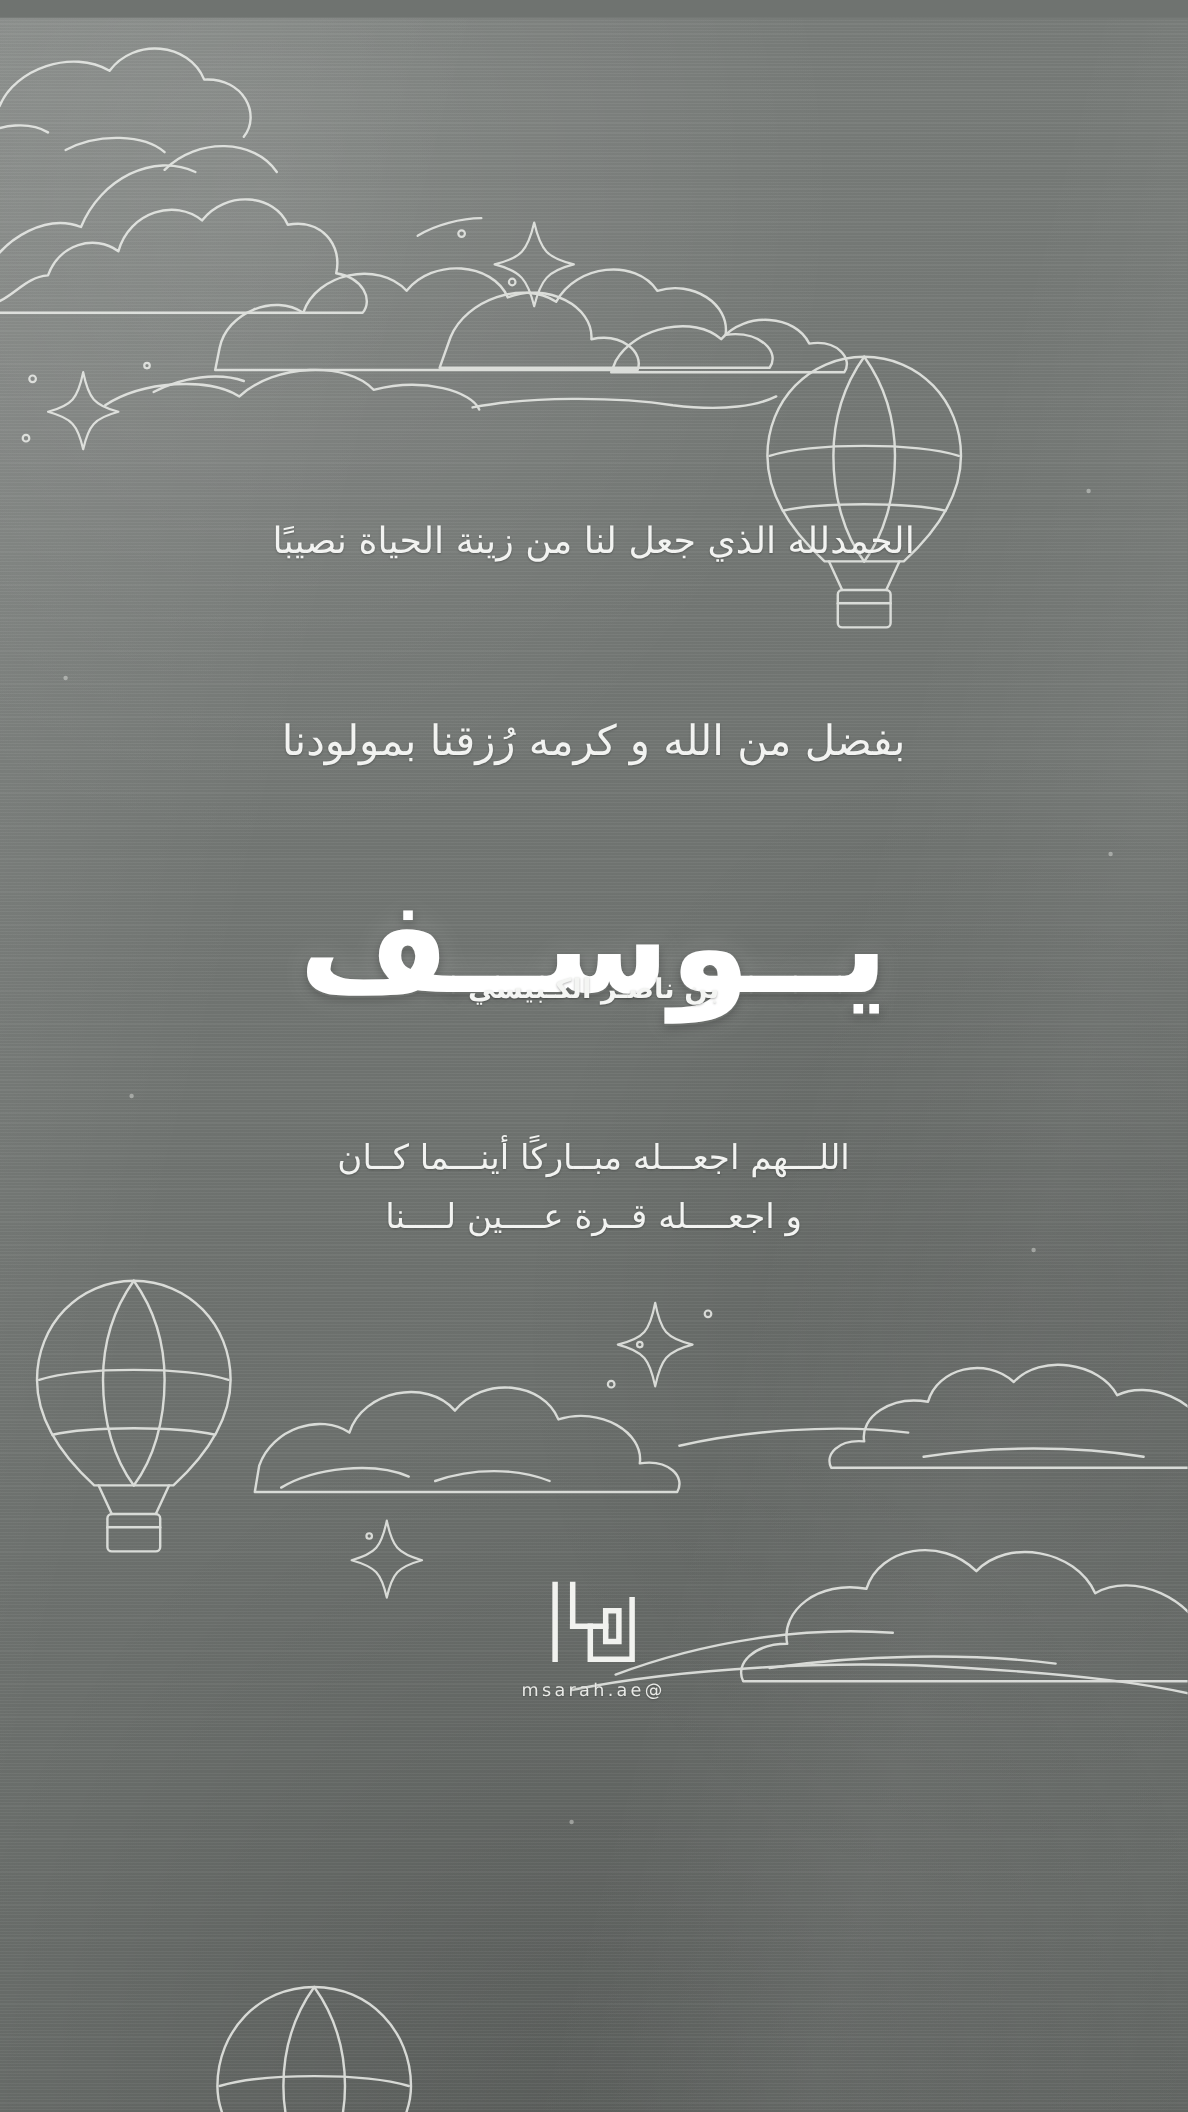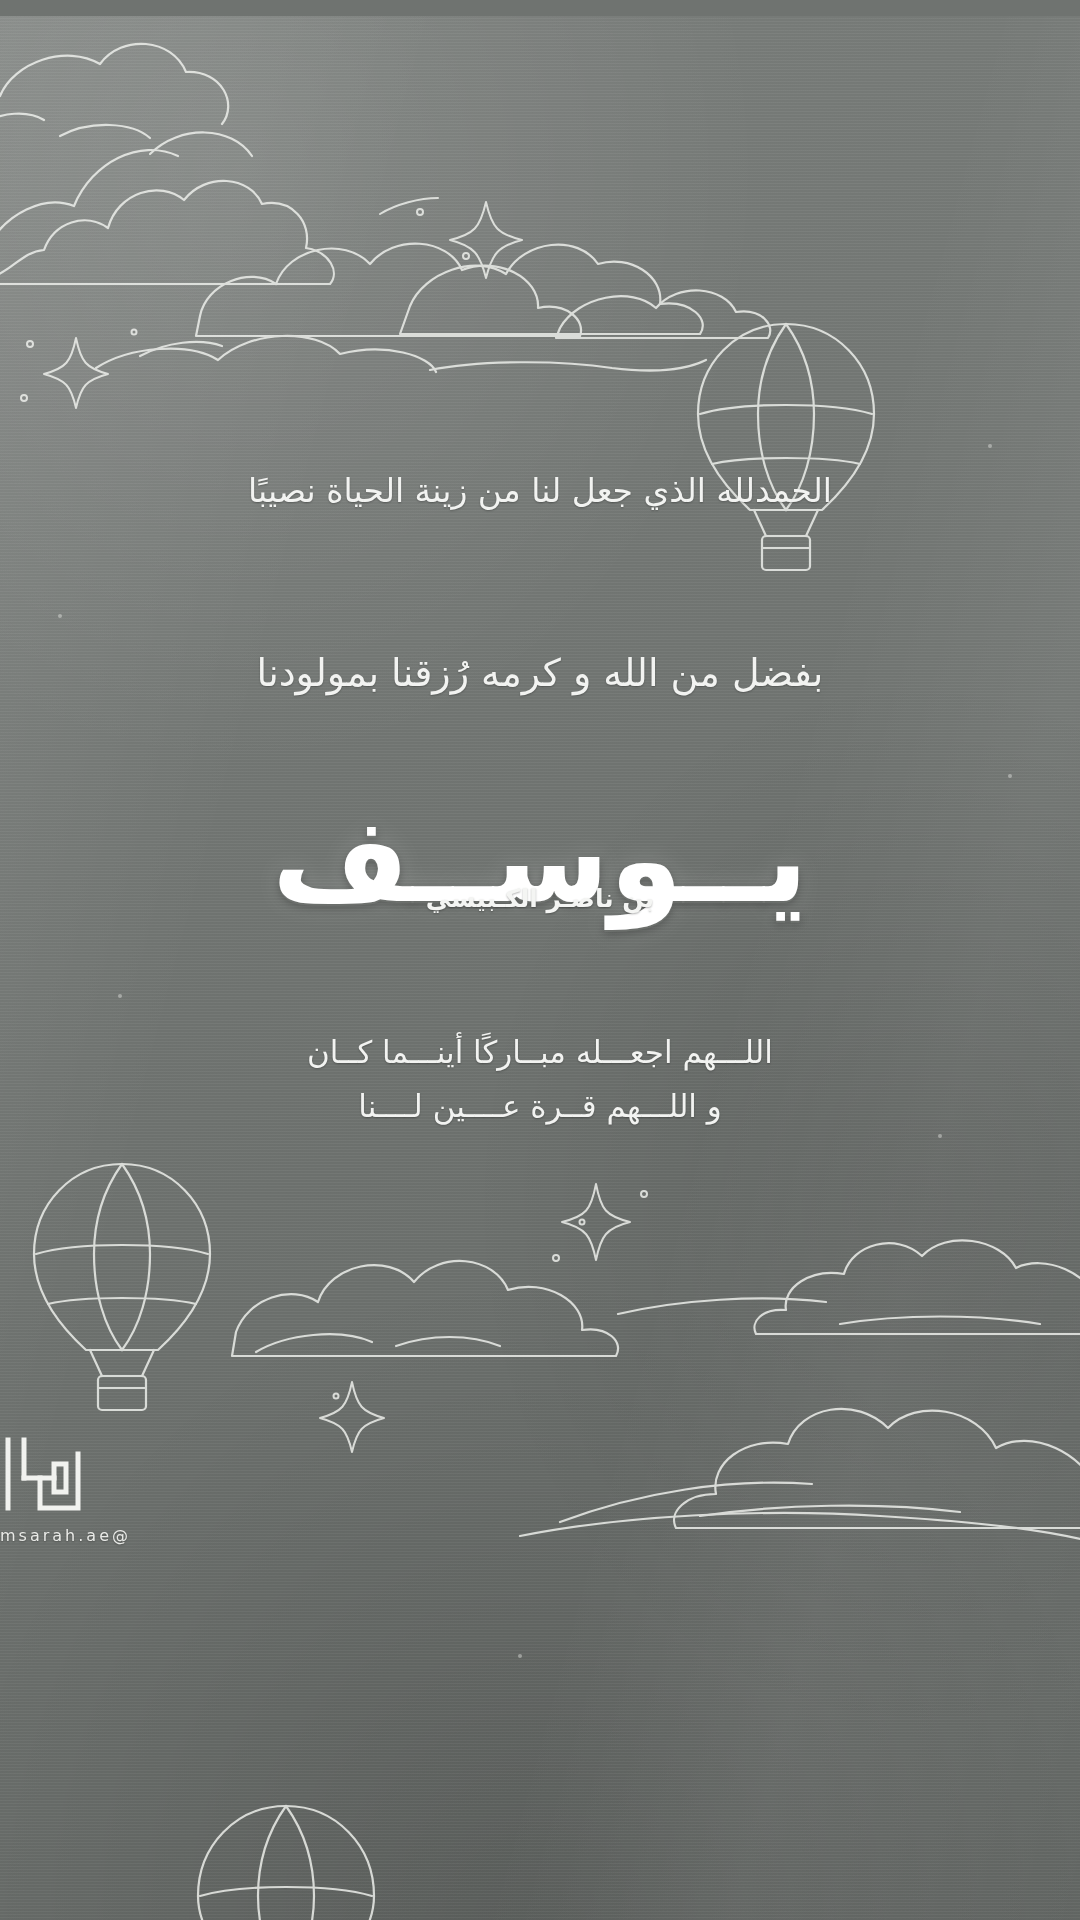--- a/index.html
+++ b/index.html
@@ -98,21 +98,21 @@
   .line-4 { top: 1018px; font-size: 31px; letter-spacing: 5px; padding-left: 16px; }
   .line-5 { top: 1072px; font-size: 31px; letter-spacing: 7px; }
 
   #brand {
     position: absolute;
     left: 0;
     right: 0;
     top: 1418px;
     display: flex;
     flex-direction: column;
-    align-items: flex-end;
+    align-items: center;
   }
   #brand-handle {
     margin-top: 12px;
     font-size: 16px;
     letter-spacing: 3px;
     color: #e9eae7;
     font-family: "DejaVu Sans", sans-serif;
     text-shadow: 0 1px 2px rgba(0,0,0,0.25);
   }
 </style>
@@ -232,21 +232,21 @@
 
   <div id="sheen"></div>
 
   <div class="txt line-1">الحمدلله الذي جعل لنا من زينة الحياة نصيبًا</div>
   <div class="txt line-3">بفضل من الله و كرمه رُزقنا بمولودنا</div>
 
   <div id="baby-name">يــوســف</div>
   <div id="baby-father">بن ناصـر الكـبيسي</div>
 
   <div class="txt line-4">اللـــهم اجعـــله مبــاركًا أينـــما كــان</div>
-  <div class="txt line-5">و اللـــهم قــرة عــــين لــــنا</div>
+  <div class="txt line-5">و اجعــــله قــرة عــــين لــــنا</div>
 
   <div id="brand">
     <svg width="86" height="80" viewBox="0 0 86 80">
       <g fill="none" stroke="#f1f2ef" stroke-width="5" stroke-linecap="square">
         <path d="M8 6 L8 74"></path>
         <path d="M24 6 L24 44"></path>
         <path d="M24 44 L54 44"></path>
         <path d="M40 44 L40 74 L78 74 L78 20"></path>
         <path d="M54 30 L54 58 L66 58 L66 30 Z"></path>
       </g>

